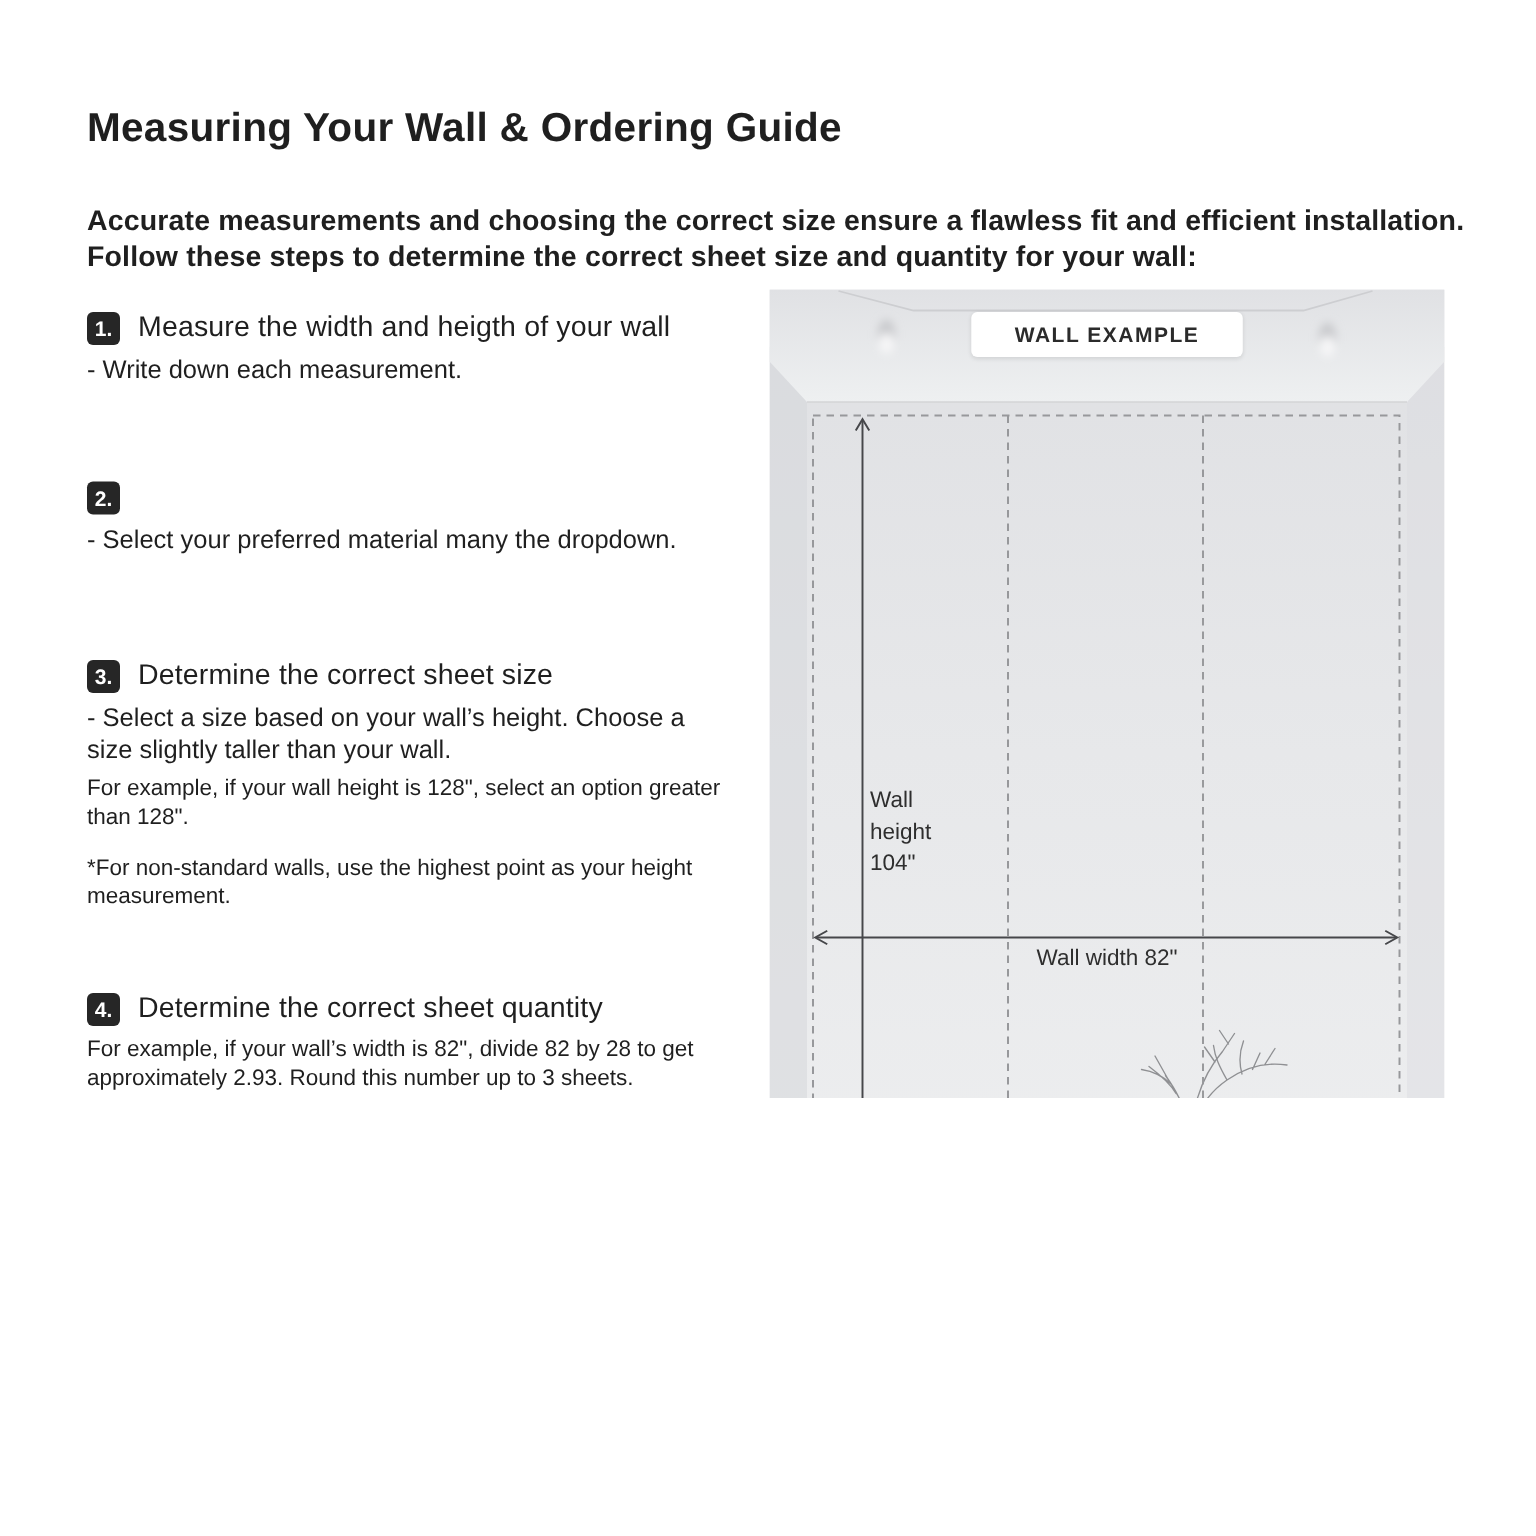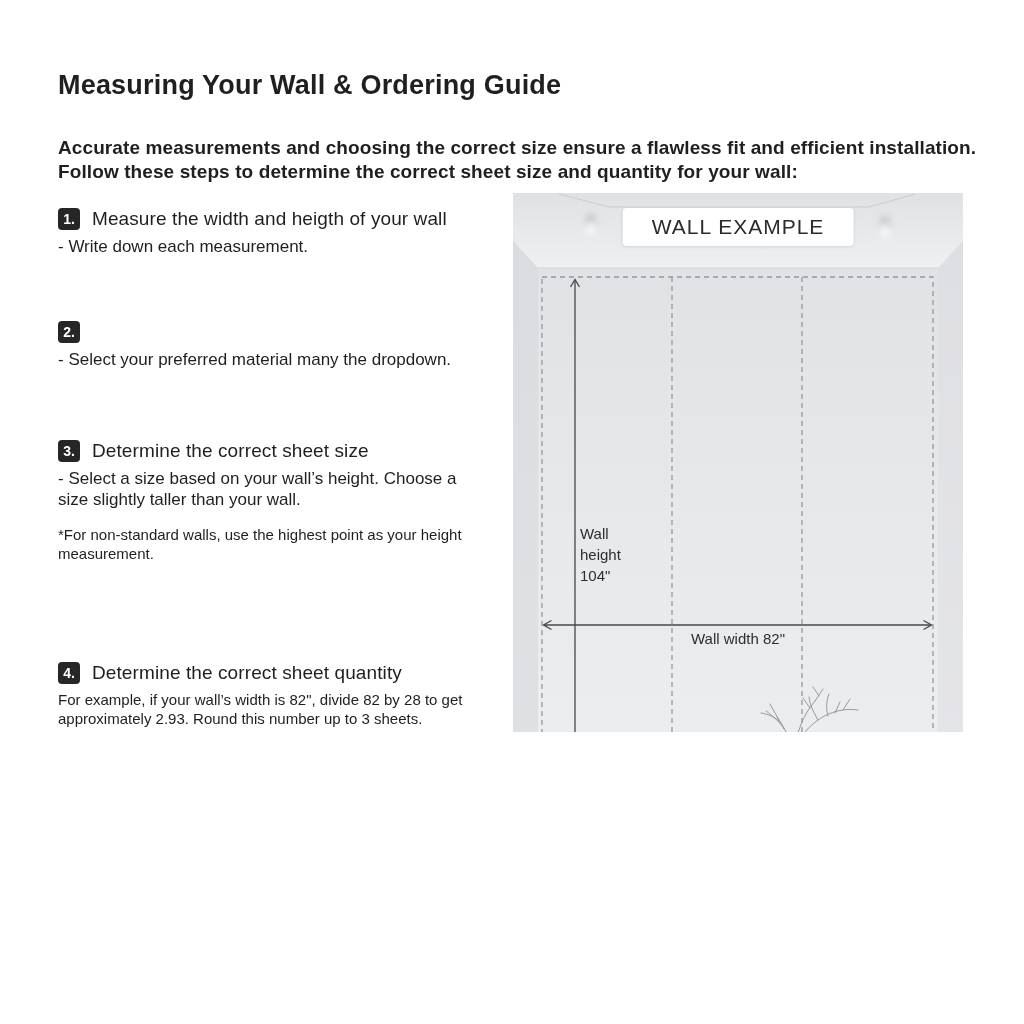--- a/index.html
+++ b/index.html
@@ -15,21 +15,21 @@
   .num-badge{flex:0 0 auto;width:22px;height:22px;border-radius:4px;background:#262626;color:#fff;
              font-size:14px;font-weight:700;display:flex;align-items:center;justify-content:center;}
   .step-title{font-size:19px;font-weight:400;letter-spacing:.1px;}
   .step-body{margin-top:6px;font-size:17px;line-height:21px;white-space:pre-line;}
   .step-example{margin-top:7px;font-size:15px;line-height:18.5px;white-space:pre-line;}
   .step-note{margin-top:16px;font-size:15px;line-height:18.5px;white-space:pre-line;}
 
   .photo{position:absolute;left:513px;top:193px;width:450px;height:687px;}
   .photo svg{display:block;}
   .wall-badge{position:absolute;top:15px;left:50%;transform:translateX(-50%);background:#ffffff;
-              border-radius:4px;padding:7px 29px;font-size:21px;font-weight:400;letter-spacing:1px;
+              border-radius:4px;padding:7px 29px;font-size:14px;font-weight:700;letter-spacing:1px;
               color:#2b2b2b;box-shadow:0 1px 3px rgba(0,0,0,.10);white-space:nowrap;}
   .height-label{position:absolute;left:67px;top:330px;font-size:15px;line-height:21px;
                 color:#2e2e2e;white-space:pre-line;}
   .width-label{position:absolute;left:0;top:437px;width:100%;text-align:center;font-size:15px;color:#2e2e2e;}
 
   .footer{position:absolute;left:58px;top:944px;display:flex;align-items:center;gap:12px;font-size:17px;}
   .info-icon{flex:0 0 auto;width:22px;height:22px;border-radius:3px;display:flex;align-items:center;
              justify-content:center;font-family:"DejaVu Serif",serif;font-style:italic;font-weight:700;
              font-size:15px;color:#141414;}
   .footer-text{letter-spacing:.1px;}
@@ -59,20 +59,22 @@
     <div class="step-body">- Select your preferred material many the dropdown.</div>
   </div>
 
   <div class="step" style="top:440px;">
     <div class="step-head">
       <span class="num-badge">3.</span>
       <span class="step-title">Determine the correct sheet size</span>
     </div>
     <div class="step-body">- Select a size based on your wall’s height. Choose a
 size slightly taller than your wall.</div>
+    <div class="step-example">For example, if your wall height is 128", select an option greater
+than 128".</div>
     <div class="step-note">*For non-standard walls, use the highest point as your height
 measurement.</div>
   </div>
 
   <div class="step" style="top:662px;">
     <div class="step-head">
       <span class="num-badge">4.</span>
       <span class="step-title">Determine the correct sheet quantity</span>
     </div>
     <div class="step-example">For example, if your wall’s width is 82", divide 82 by 28 to get

